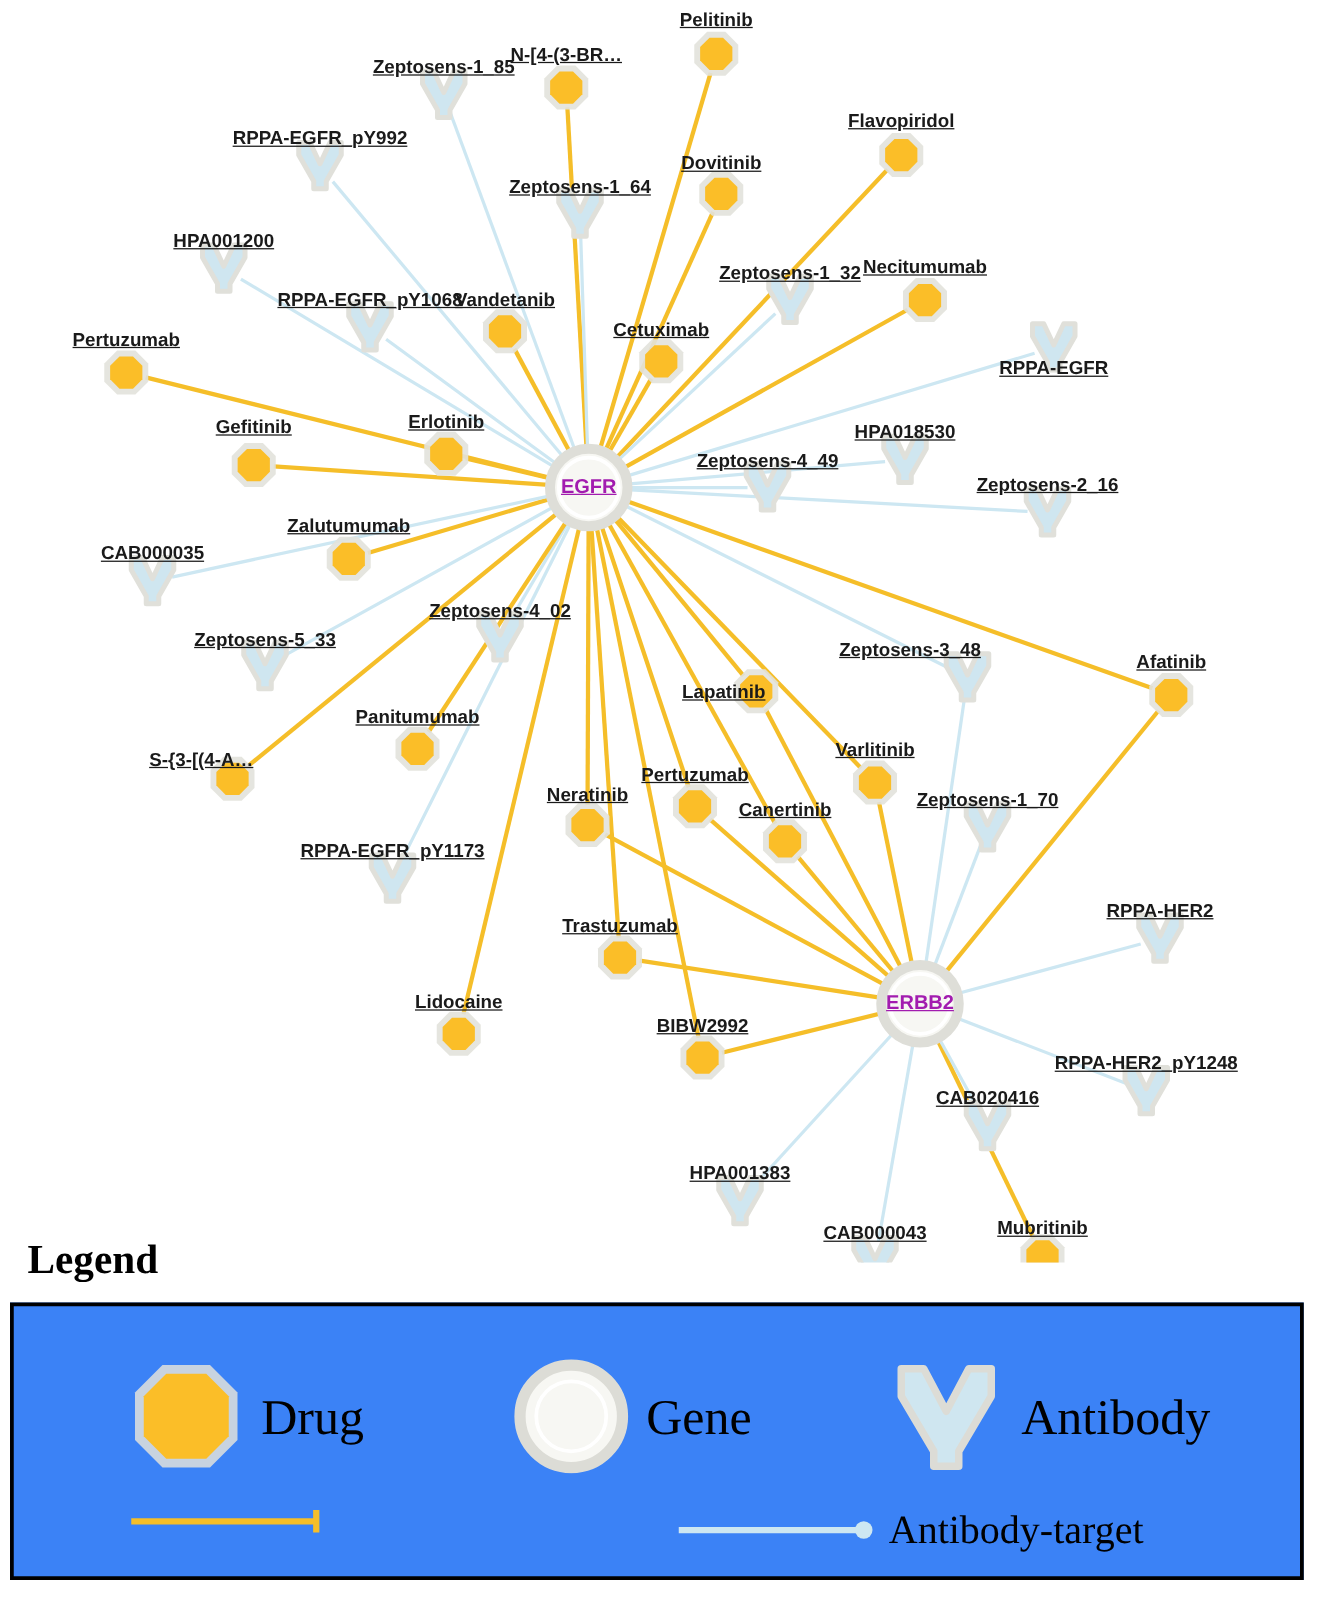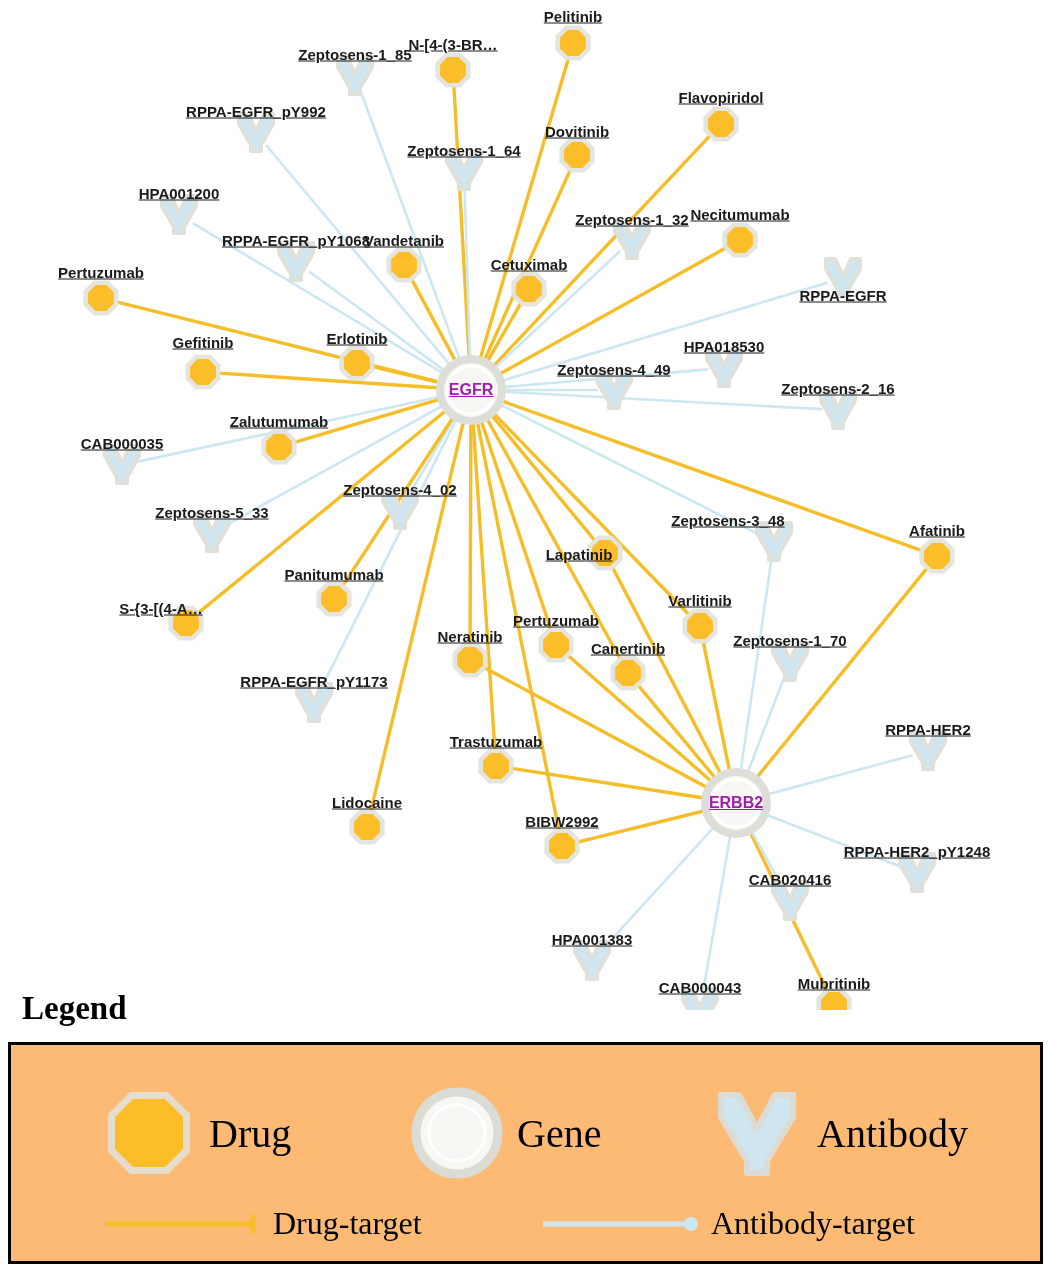--- a/index.html
+++ b/index.html
@@ -50,21 +50,21 @@
     font-weight: bold;
     color: #000000;
   }
   #legend-box {
     position: absolute;
     left: 8px;
     top: 1042px;
     width: 1035px;
     height: 222px;
     border: 3px solid #000;
-    background: #fdba74;
+    background: #3b82f6;
     box-sizing: border-box;
   }
   .legend-item {
     position: absolute;
     display: flex;
     align-items: center;
   }
   .legend-text {
     font-family: "Liberation Serif", serif;
     font-size: 40px;
@@ -431,21 +431,20 @@
       <path d="M10 8 L28 8 L46 42 L64 8 L82 8 L82 30 L56 74 L56 86 L36 86 L36 74 L10 30 Z" fill="#CFE6F0" stroke="#DCDCD6" stroke-width="6" stroke-linejoin="round"></path>
     </svg>
     <span class="legend-text">Antibody</span>
   </div>
 
   <div class="legend-item" style="left:92px; top:160px;">
     <svg width="160" height="24" viewBox="0 0 160 24">
       <line x1="2" y1="12" x2="150" y2="12" stroke="#F5BE29" stroke-width="5"></line>
       <line x1="150" y1="3" x2="150" y2="21" stroke="#F5BE29" stroke-width="5"></line>
     </svg>
-    <span class="legend-text-small">Drug-target</span>
   </div>
 
   <div class="legend-item" style="left:530px; top:160px;">
     <svg width="160" height="24" viewBox="0 0 160 24">
       <line x1="2" y1="12" x2="146" y2="12" stroke="#CDE7F2" stroke-width="5"></line>
       <circle cx="150" cy="12" r="7" fill="#CDE7F2"></circle>
     </svg>
     <span class="legend-text-small">Antibody-target</span>
   </div>
 </div>

